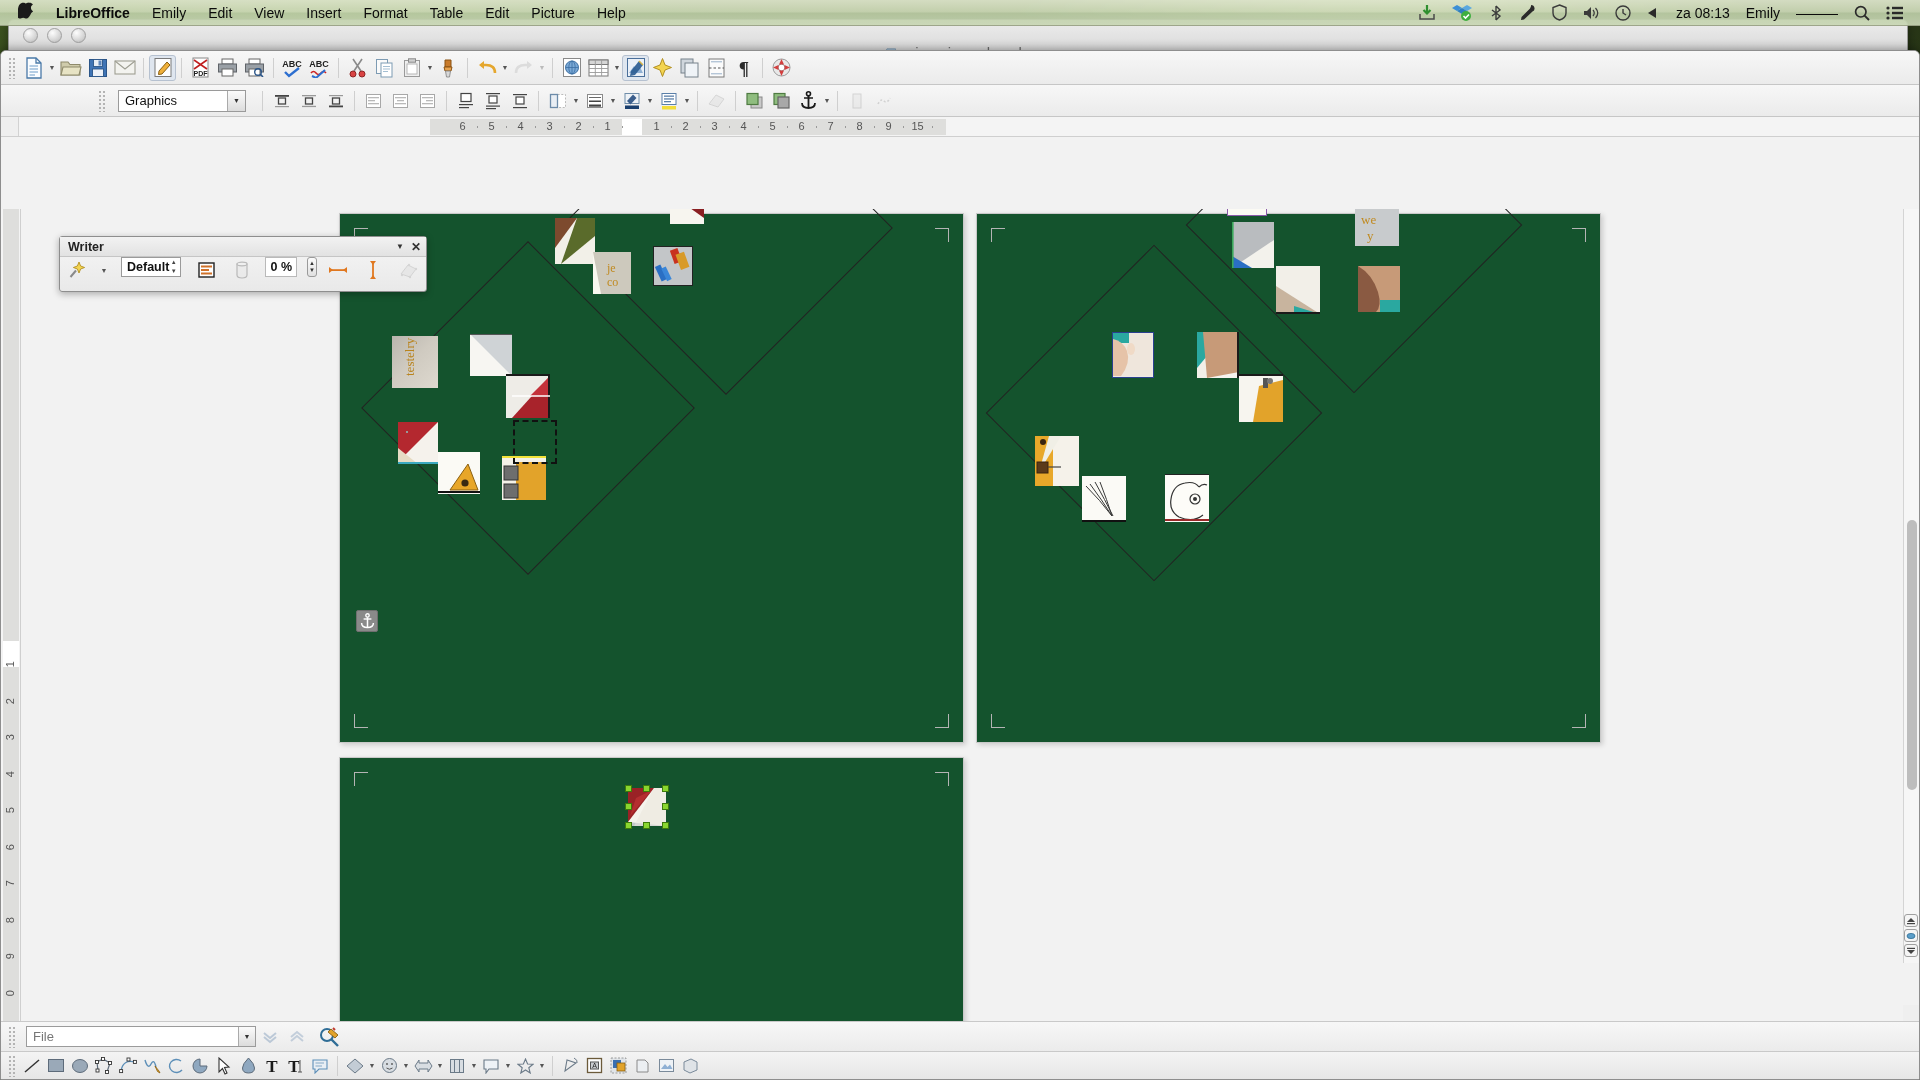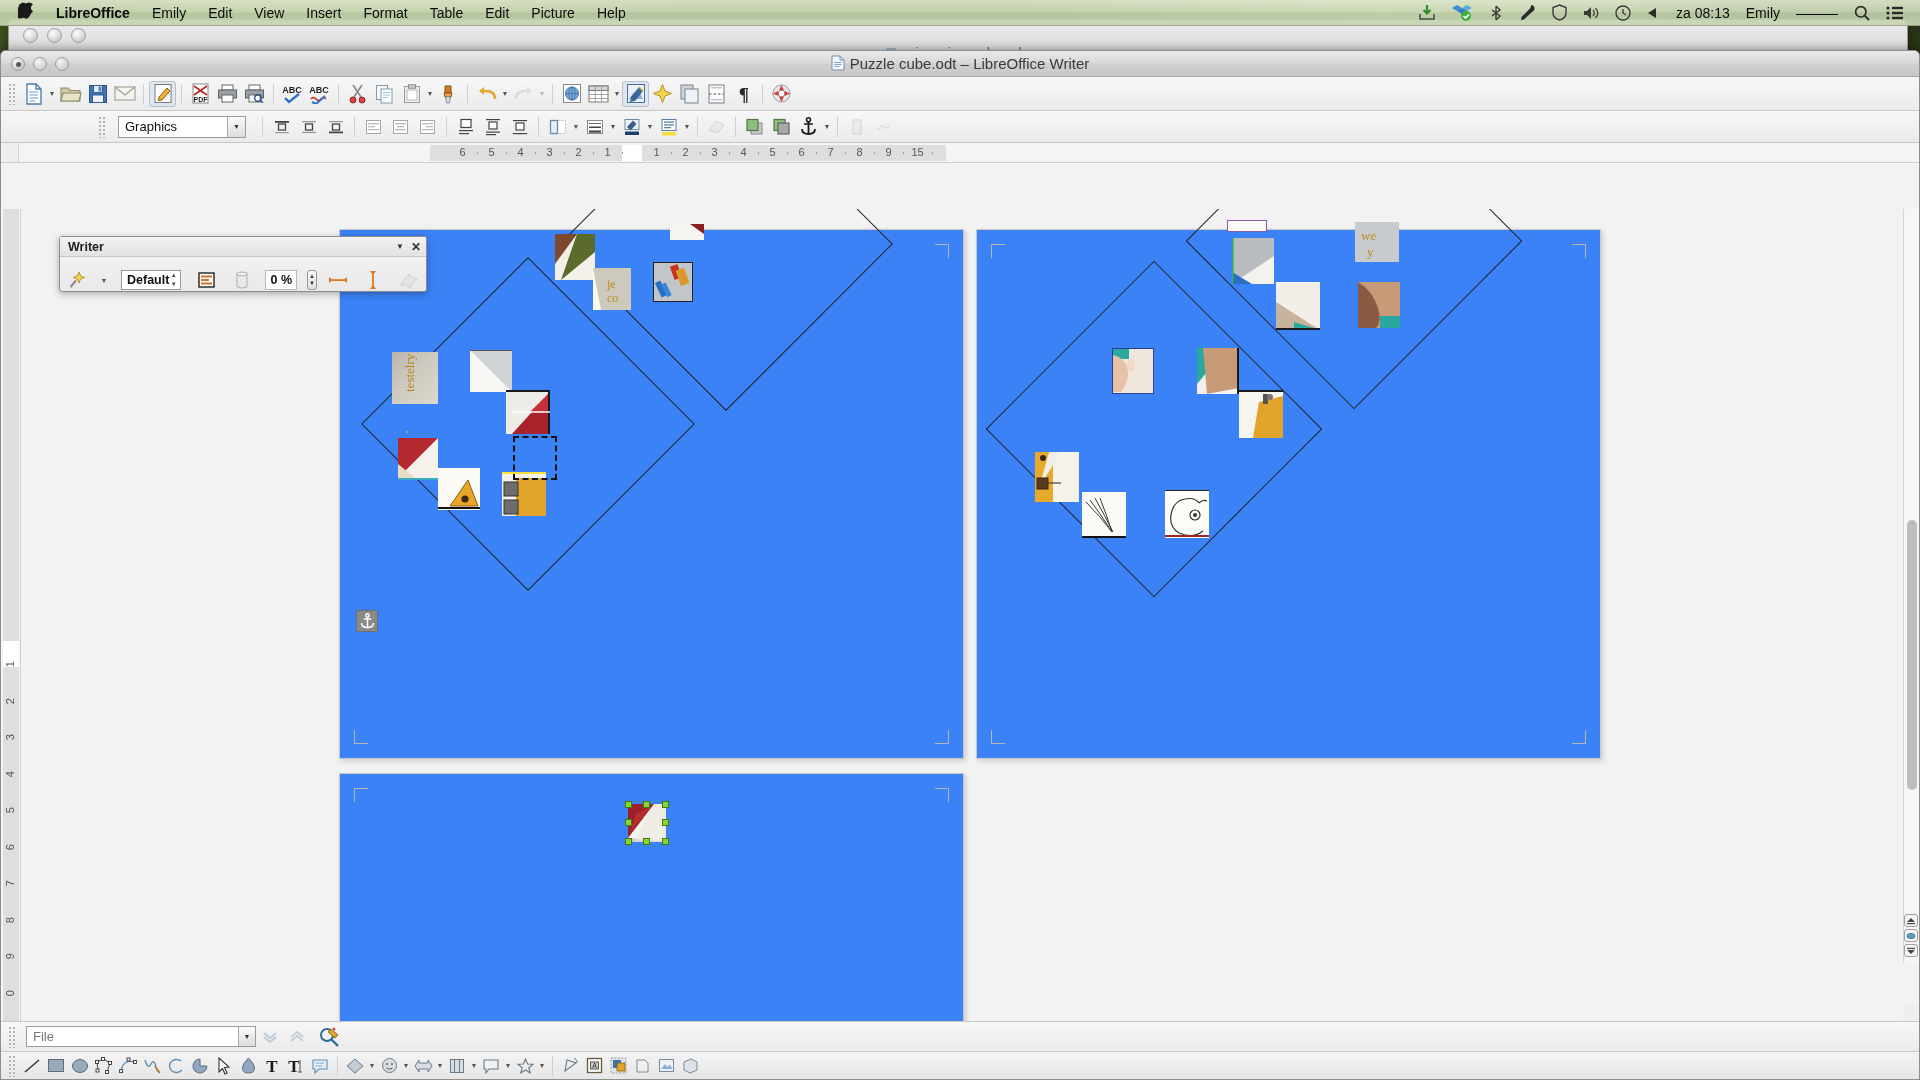--- a/index.html
+++ b/index.html
@@ -155,24 +155,23 @@
   .rv-num { position:absolute; left:3px; font-size:11px; color:#555;
     writing-mode:vertical-rl; transform:rotate(180deg); }
 
   
   .doc-area {
     position:absolute; left:0; top:0; right:0; bottom:0;
     background:#f2f2f2;
     overflow:hidden;
   }
   .page {
-    position:absolute; background:#3b82f6;
+    position:absolute; background:#14532d;
     border:1px solid #c9c9c9;
     box-shadow: 2px 2px 5px rgba(0,0,0,0.16);
-    margin-top: 16px;
   }
   .page-corner { position:absolute; width:14px; height:14px; }
   .pc-tl { border-left:1px solid #b4b4b4; border-top:1px solid #b4b4b4; }
   .pc-tr { border-right:1px solid #b4b4b4; border-top:1px solid #b4b4b4; }
   .pc-bl { border-left:1px solid #b4b4b4; border-bottom:1px solid #b4b4b4; }
   .pc-br { border-right:1px solid #b4b4b4; border-bottom:1px solid #b4b4b4; }
 
   .diamond {
     position:absolute; border:1px solid #222;
     transform: rotate(45deg);
@@ -200,21 +199,21 @@
     box-shadow:0 2px 7px rgba(0,0,0,0.3);
     z-index:40;
   }
   .float-tb .ftb-title {
     height:20px; background:linear-gradient(to bottom,#f2f2f2,#e2e2e2);
     border-bottom:1px solid #c5c5c5; position:relative;
     font-size:12.5px; font-weight:bold; color:#222; padding:3px 0 0 8px;
   }
   .float-tb .ftb-title .tb-close { position:absolute; right:5px; top:3px; font-size:12px; color:#333;}
   .float-tb .ftb-title .tb-menu  { position:absolute; right:22px; top:5px; font-size:8px; color:#333;}
-  .float-tb .ftb-body { display:flex; align-items:center; height:46px; padding:0 4px; gap:8px; }
+  .float-tb .ftb-body { display:flex; height:46px; padding:0 4px; gap:8px; }
   .float-tb .mini-combo {
     width:82px; height:20px; border:1px solid #9a9a9a; background:#fff;
     font-size:12.5px; font-weight:bold; color:#111; padding-left:5px;
     display:flex; align-items:center; position:relative; margin:0 4px;
   }
   .float-tb .spin { position:absolute; right:1px; top:1px; width:11px; height:16px;
     display:flex; flex-direction:column; justify-content:space-between; }
   .float-tb .spin i { font-size:6px; color:#444; font-style:normal; line-height:7px; text-align:center;}
   .float-tb .pct {
     width:44px; height:20px; border:1px solid #b9b9b9; background:#fff;
@@ -286,38 +285,20 @@
     </div>
     <div class="finder-arrows">
       <div>◀</div>
       <div>▶</div>
     </div>
     <div class="finder-rb"></div>
   </div>
 
   <div class="lo-window">
 
-    <div class="lo-titlebar">
-      <div class="ldot ld1"></div>
-      <div class="ldot ld2"></div>
-      <div class="ldot ld3"></div>
-      <div class="lo-title">
-        <span class="doc">
-          <svg width="14" height="16" viewBox="0 0 14 16">
-            <path d="M1 1 H9 L13 5 V15 H1 Z" fill="#f4f8fc" stroke="#6f90ad" stroke-width="1"></path>
-            <path d="M9 1 V5 H13" fill="none" stroke="#6f90ad" stroke-width="1"></path>
-            <g stroke="#7ba0bd" stroke-width="0.9">
-              <line x1="3.2" y1="7.5" x2="10.5" y2="7.5"></line>
-              <line x1="3.2" y1="9.5" x2="10.5" y2="9.5"></line>
-              <line x1="3.2" y1="11.5" x2="8.5" y2="11.5"></line>
-            </g>
-          </svg>
-        </span><span>Puzzle cube.odt – LibreOffice Writer</span>
-      </div>
-    </div>
 
     <div class="toolbar">
       <div class="grip"></div>
 
       <div class="tb-btn">
         <svg width="20" height="22" viewBox="0 0 20 22">
           <path d="M3 1 H12 L17 6 V21 H3 Z" fill="#fbfdff" stroke="#4a79a8" stroke-width="1.3"></path>
           <path d="M12 1 V6 H17" fill="none" stroke="#4a79a8" stroke-width="1.3"></path>
           <g stroke="#6e9ec9" stroke-width="1.1">
             <line x1="5.5" y1="9" x2="14" y2="9"></line>

